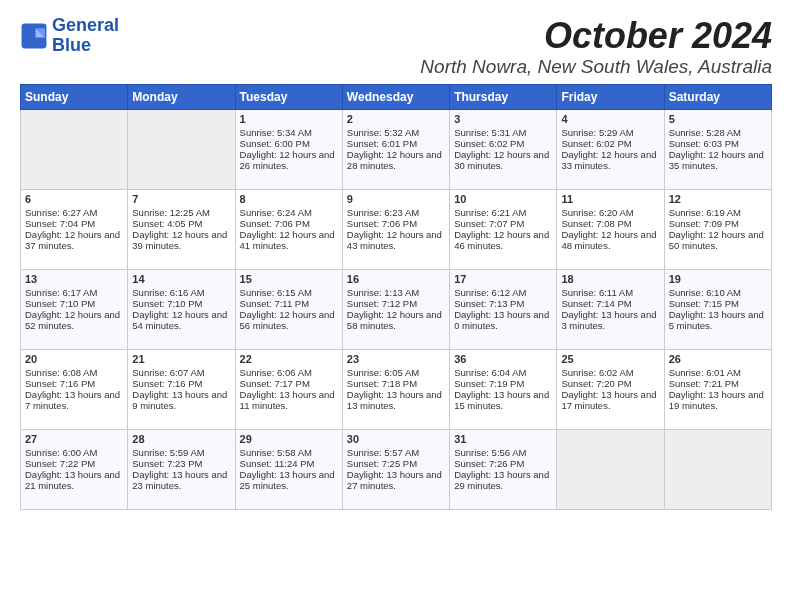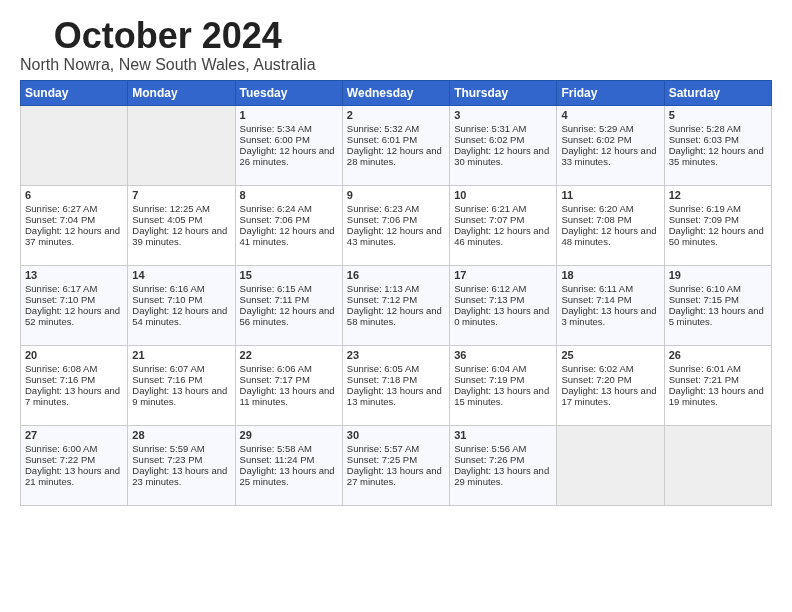--- a/index.html
+++ b/index.html
@@ -32,30 +32,31 @@
       line-height: 1.1;
     }
     .logo-text span {
       display: block;
     }
     .logo-icon {
       width: 28px;
       height: 28px;
     }
     .title-block {
-      text-align: center;
+      text-align: right;
+      font-style: italic;
     }
     .cal-title {
       font-size: 36px;
       font-weight: bold;
       color: #222;
       line-height: 1.1;
     }
     .cal-subtitle {
-      font-size: 16px;
+      font-size: 19px;
       color: #444;
     }
     table {
       width: 100%;
       border-collapse: collapse;
       table-layout: fixed;
       border-radius: 31px;
     }
     thead tr th {
       background: #3366cc;
@@ -89,20 +90,31 @@
     }
     .cell-empty {
       background: #eee !important;
     }
   </style>
 </head>
 <body>
 
 <div class="page">
   <div class="header-row">
+    <div class="logo">
+      <svg class="logo-icon" viewBox="0 0 36 36">
+        <rect x="2" y="2" width="32" height="32" rx="4" fill="#3366cc"></rect>
+        <polygon points="20,8 32,8 32,20" fill="#6699ff"></polygon>
+        <polygon points="20,8 32,20 20,20" fill="#99bbff"></polygon>
+      </svg>
+      <div class="logo-text">
+        <span>General</span>
+        <span>Blue</span>
+      </div>
+    </div>
     <div class="title-block">
       <div class="cal-title">October 2024</div>
       <div class="cal-subtitle">North Nowra, New South Wales, Australia</div>
     </div>
   </div>
 
   <table>
     <thead>
       <tr>
       <th>Sunday</th>

